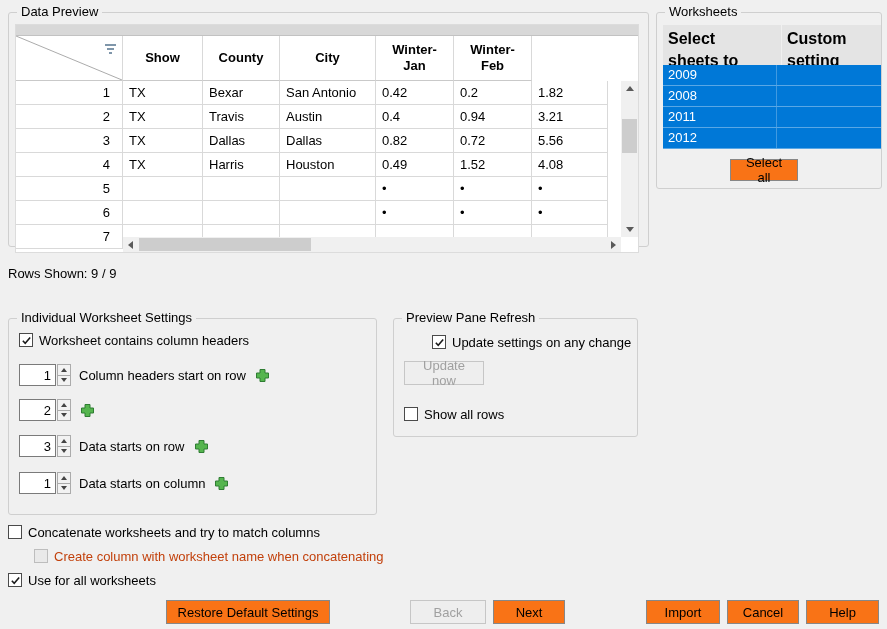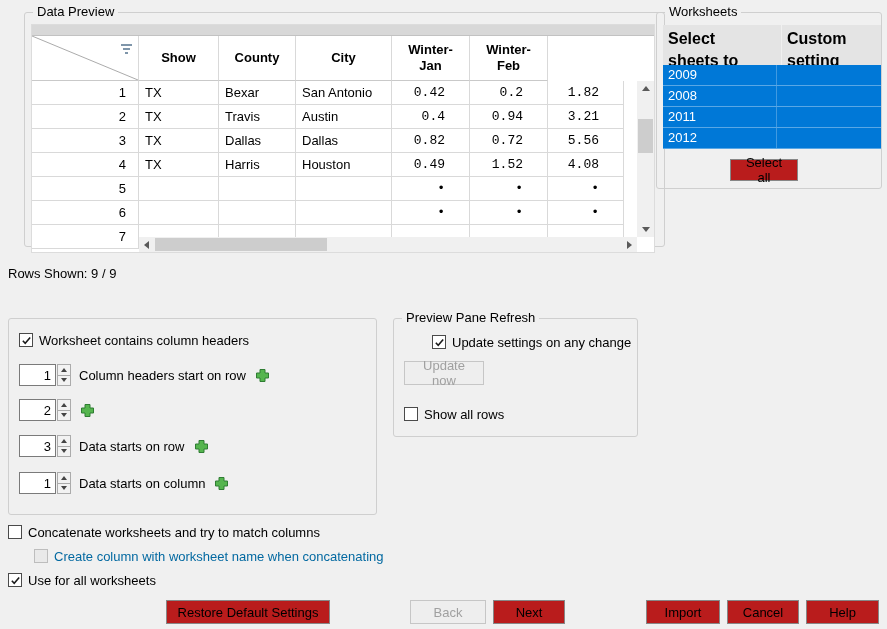--- a/index.html
+++ b/index.html
@@ -7,35 +7,35 @@
   body {
     font-family:"Liberation Sans", sans-serif;
     font-size:13px; color:#000;
     background:#f0f0f0;
     position:relative; overflow:hidden;
   }
   .group { position:absolute; border:1px solid #cfcfcf; border-radius:3px; }
   .legend { position:absolute; top:-9px; left:8px; background:#f0f0f0; padding:0 4px; line-height:16px; white-space:nowrap; }
 
   
-  #g-preview { left:24px; top:12px; width:641px; height:235px; }
+  #g-preview { left:8px; top:12px; width:641px; height:235px; }
   .tablebox { position:absolute; left:6px; top:11px; width:624px; height:229px; background:#fff; border:1px solid #dcdcdc; overflow:hidden; }
   .topstrip { position:absolute; left:0; top:0; right:0; height:11px; background:#d8d8d8; border-bottom:1px solid #c2c2c2; }
   .thead { position:absolute; left:0; top:11px; height:45px; display:flex; }
   .th, .td { border-right:1px solid #d9d9d9; border-bottom:1px solid #d9d9d9; overflow:hidden; }
   .th { font-weight:bold; display:flex; align-items:center; justify-content:center; text-align:center; padding:2px 9px; line-height:1.2; border-bottom:1px solid #c9c9c9; }
   .c0 { width:107px; } .c1 { width:80px; } .c2 { width:77px; } .c3 { width:96px; }
   .c4 { width:78px; } .c5 { width:78px; } .c6 { width:76px; }
   .corner { position:relative; padding:0; }
   .diag { position:absolute; left:0; top:0; width:100%; height:100%; }
   .filtericon { position:absolute; right:5px; top:7px; }
   .trows { position:absolute; left:0; top:56px; }
   .trow { display:flex; height:24px; }
   .td { line-height:23px; padding:0 6px; white-space:nowrap; }
-  .td.num { text-align:right; padding-right:24px;font-family:Liberation Mono, monospace; }
+  .td.num { text-align:left; padding-right:24px; }
   .td.rn { text-align:right; padding-right:12px; }
 
   
   .vscroll { position:absolute; top:56px; right:0; width:17px; bottom:15px; background:#f0f0f0; z-index:3; }
   .hscroll { position:absolute; left:107px; right:17px; bottom:0; height:15px; background:#f0f0f0; z-index:3; }
   .sbtn { position:absolute; width:15px; height:15px; display:flex; align-items:center; justify-content:center; background:#f0f0f0; }
   .vscroll .sb-up { top:0; left:1px; } .vscroll .sb-down { bottom:0; left:1px; }
   .hscroll .sb-left { left:0; top:0; } .hscroll .sb-right { right:0; top:0; }
   .vthumb { position:absolute; left:1px; right:1px; top:38px; height:34px; background:#cdcdcd; }
   .hthumb { position:absolute; top:1px; bottom:1px; left:16px; width:172px; background:#cdcdcd; }
@@ -58,31 +58,31 @@
   .ws-row::after { content:""; position:absolute; left:113px; top:0; bottom:0; width:1px; background:rgba(255,255,255,0.25); }
   #btn-select-all { position:absolute; left:73px; top:146px; width:68px; height:22px; }
 
   
   #g-settings { left:8px; top:318px; width:369px; height:197px; }
   #g-refresh  { left:393px; top:318px; width:245px; height:119px; }
 
   .cbrow { position:absolute; display:flex; align-items:center; gap:6px; height:18px; white-space:nowrap; }
   .cb { width:14px; height:14px; border:1px solid #4a4a4a; background:#fff; display:inline-flex; align-items:center; justify-content:center; flex:none; }
   .cb.disabled { border-color:#bdbdbd; background:#e9e9e9; }
-  .lbl-disabled { color:#0369a1; }
+  .lbl-disabled { color:#c2410c; }
 
   .setting-row { position:absolute; left:10px; display:flex; align-items:center; gap:8px; height:24px; white-space:nowrap; }
   .spinner { display:flex; align-items:stretch; height:22px; }
   .spin-input { width:37px; height:22px; border:1px solid #7a7a7a; background:#fff; text-align:right; padding-right:4px; font:13px "Liberation Sans", sans-serif; }
   .spin-btns { display:flex; flex-direction:column; width:14px; margin-left:1px; }
   .spin-b { flex:1; background:#f2f2f2; border:1px solid #ababab; display:flex; align-items:center; justify-content:center; }
   .spin-b + .spin-b { border-top:none; }
 
   
-  .btn { position:absolute; height:24px; background:#b91c1c; border:1px solid #878787; font:13px "Liberation Sans", sans-serif; color:#000; display:flex; align-items:center; justify-content:center; padding:0 8px; }
+  .btn { position:absolute; height:24px; background:#f97316; border:1px solid #878787; font:13px "Liberation Sans", sans-serif; color:#000; display:flex; align-items:center; justify-content:center; padding:0 8px; }
   .btn:disabled, .btn.disabled { color:#a0a0a0; border-color:#c6c6c6; background:#eeeeee; }
 
   .plus { flex:none; }
 </style>
 </head>
 <body>
 
 <div class="group" id="g-preview">
   <span class="legend">Data Preview</span>
 
@@ -206,20 +206,21 @@
 setting</div>
   </div>
   <div class="ws-row" style="top:52px;"><span>2009</span></div>
   <div class="ws-row" style="top:73px;"><span>2008</span></div>
   <div class="ws-row" style="top:94px;"><span>2011</span></div>
   <div class="ws-row" style="top:115px;"><span>2012</span></div>
   <button class="btn" id="btn-select-all">Select all</button>
 </div>
 
 <div class="group" id="g-settings">
+  <span class="legend">Individual Worksheet Settings</span>
 
   <div class="cbrow" style="left:10px; top:12px;">
     <span class="cb">
         <svg viewBox="0 0 12 12" width="11" height="11">
           <path d="M2 6.2 4.6 9 10 2.8" fill="none" stroke="#1a1a1a" stroke-width="1.7"></path>
         </svg>
       </span>
     <span>Worksheet contains column headers</span>
   </div>
 

